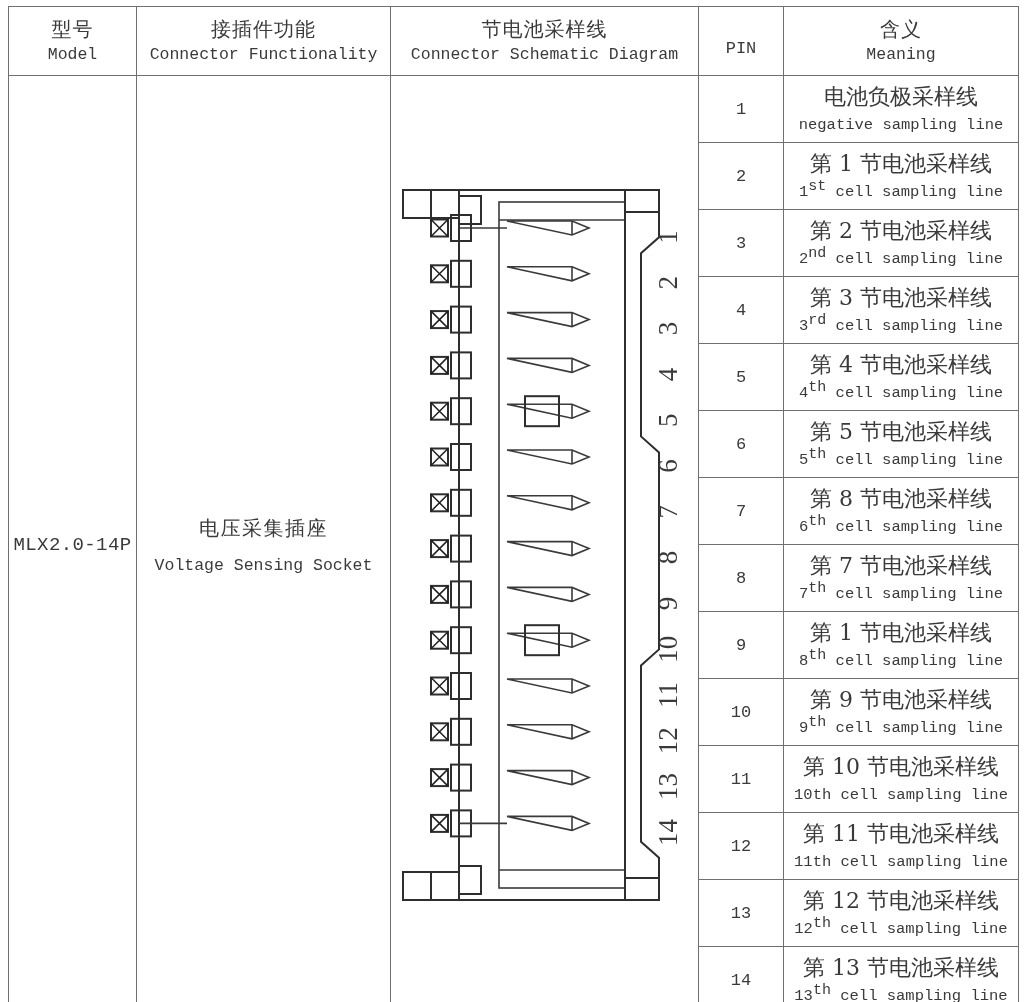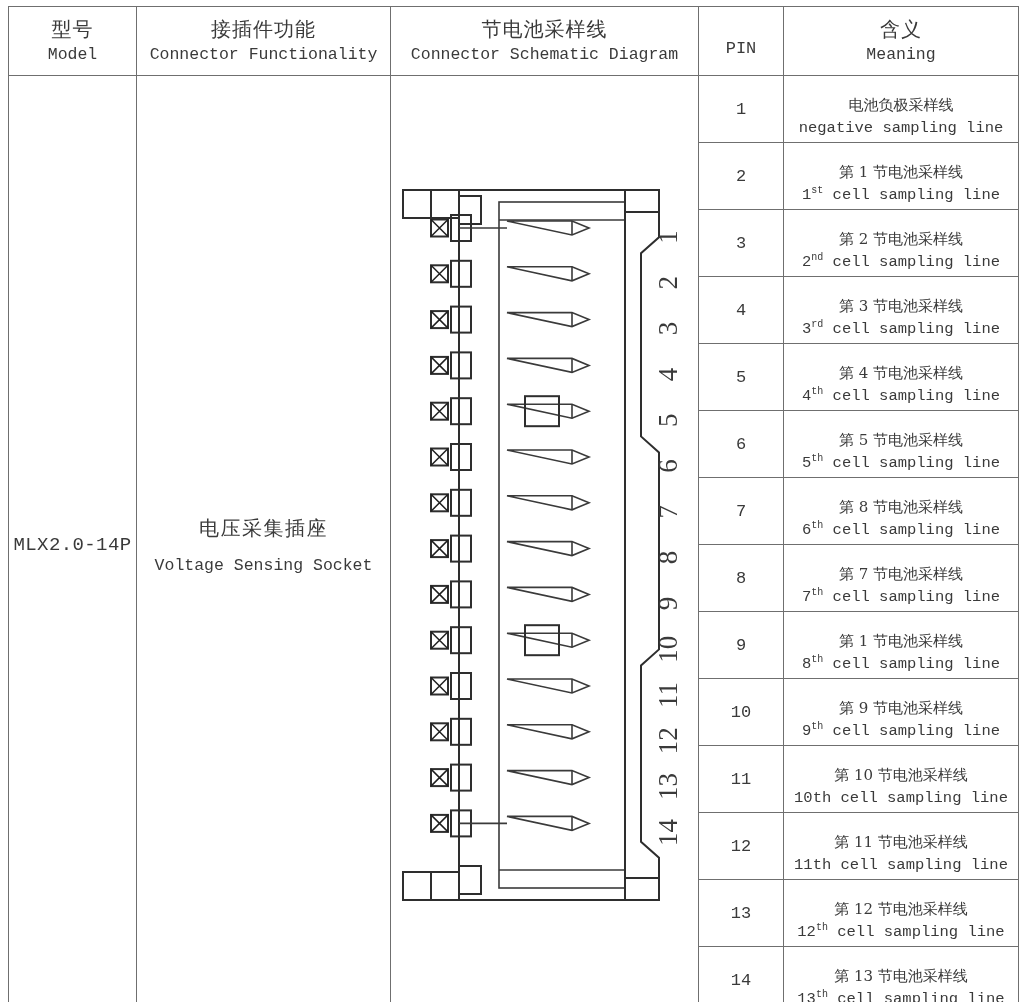--- a/index.html
+++ b/index.html
@@ -96,34 +96,33 @@
 
   
   .mean-cell {
     text-align: left;
     padding: 5px 0 5px 9px;
     height: 66px;
     line-height: 1.48;
   }
   .mean-cell .cn {
     display: block;
-    font-size: 15px;
+    font-size: 22px;
     font-family: "DejaVu Serif", "Liberation Serif", serif;
     white-space: nowrap;
-    margin-top: 16px;
   }
   .mean-cell .en {
     display: block;
     font-size: 15.5px;
     font-family: "Liberation Mono", "DejaVu Sans Mono", monospace;
     white-space: nowrap;
     margin-top: 1px;
   }
   .mean-cell .en sup {
-    font-size: 10px;
+    font-size: 15px;
     vertical-align: super;
     line-height: 0;
   }
 
   
   .diagram-cell {
     padding: 0;
     vertical-align: middle;
   }
   .diagram-wrap {

